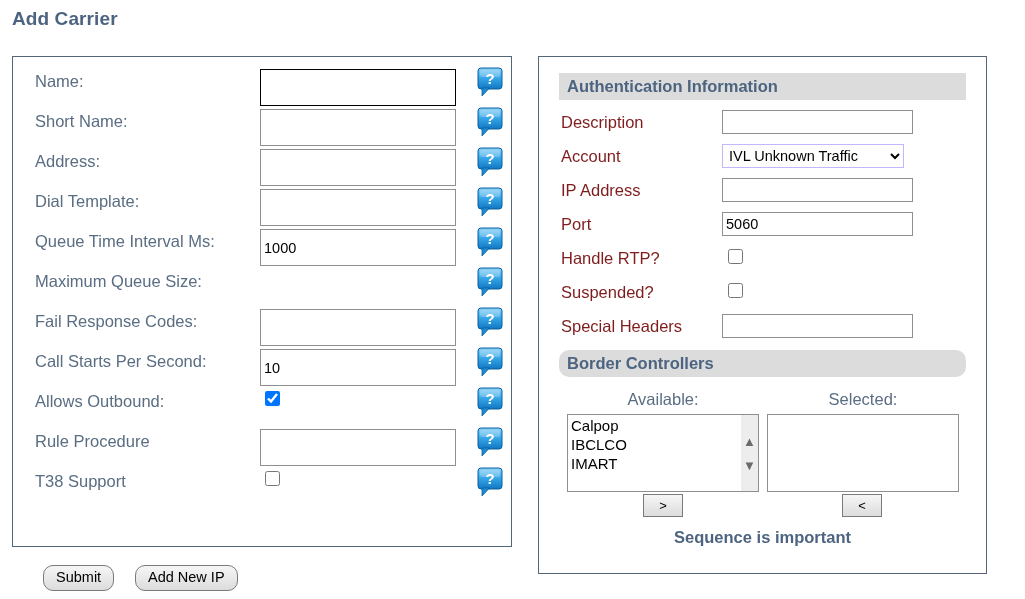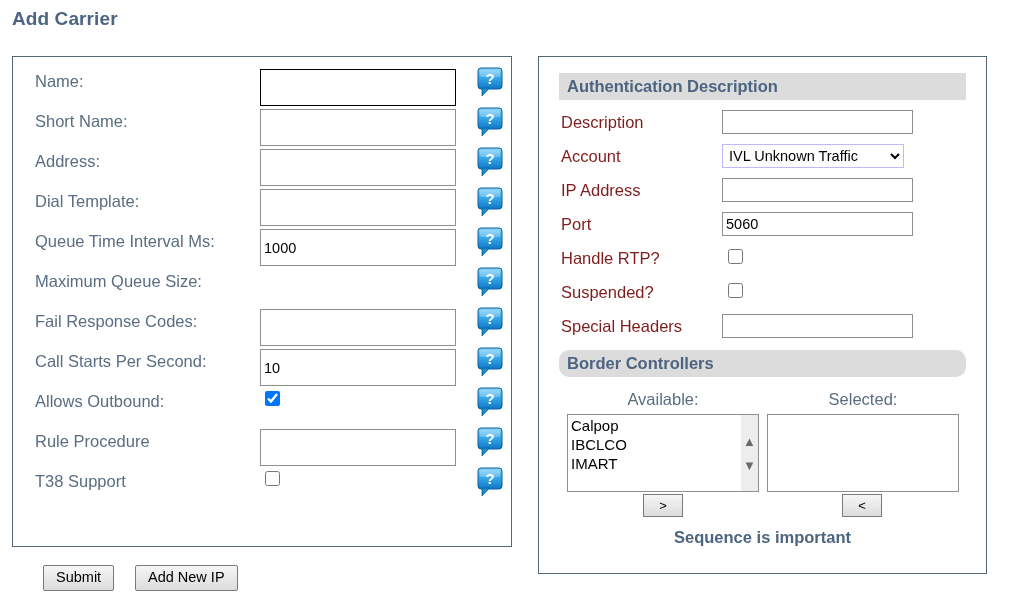--- a/index.html
+++ b/index.html
@@ -89,21 +89,21 @@
     cursor: pointer;
   }
 
   
   .btn {
     font-family: "Liberation Sans", sans-serif;
     font-size: 14.5px;
     color: #000000;
     background: linear-gradient(#f6f6f6, #dcdcdc);
     border: 1px solid #7a7a7a;
-    border-radius: 2px;
+    border-radius: 10px;
     padding: 4px 12px;
     cursor: pointer;
     line-height: 1.1;
   }
   #submit-button  { position: absolute; left: 30px;  top: 508px; }
   #addnewip-button{ position: absolute; left: 122px; top: 508px; }
 
   
   .section-head {
     position: absolute;
@@ -446,21 +446,21 @@
           </svg></span>
       </div>
     </div>
 
   <button id="submit-button" class="btn">Submit</button>
   <button id="addnewip-button" class="btn">Add New IP</button>
 </div>
 
 <div id="right-panel" class="panel">
 
-  <div id="auth-head" class="section-head">Authentication Description</div>
+  <div id="auth-head" class="section-head">Authentication Information</div>
 
   <div id="right-rows">
       <div class="rrow" style="top: 52px;">
         <div class="rlabel">Description</div>
         <input type="text" class="rtext" style="">
       </div>
       <div class="rrow" style="top: 86px;">
         <div class="rlabel">Account</div>
         <select class="rselect"><option>IVL Unknown Traffic</option></select>
       </div>

